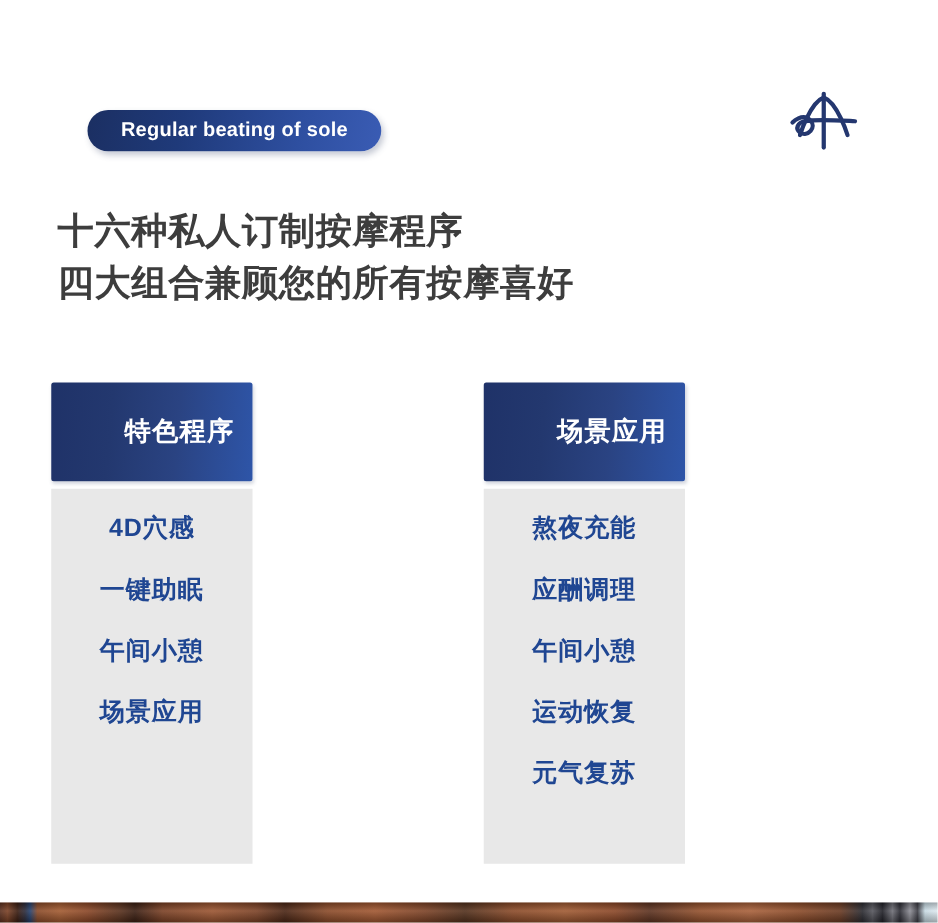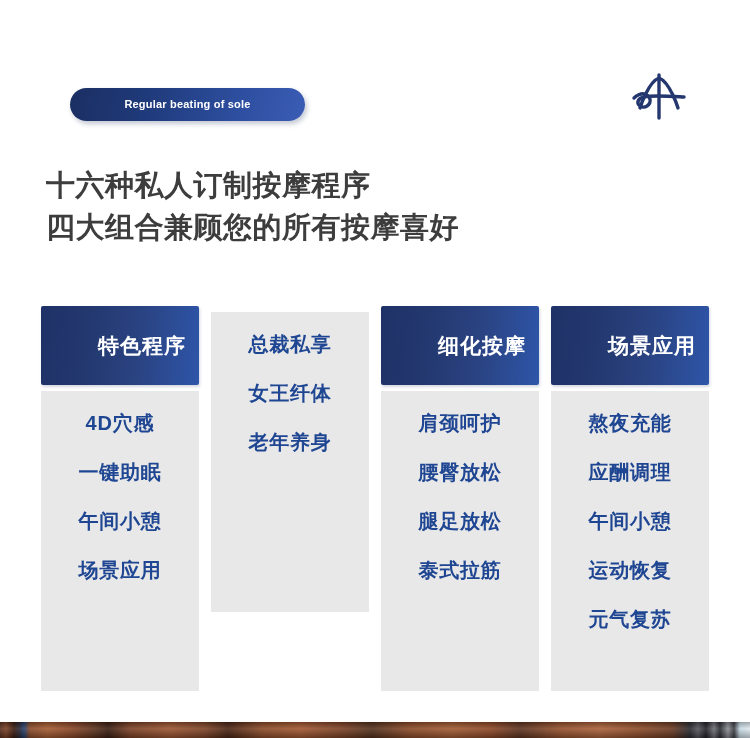--- a/index.html
+++ b/index.html
@@ -32,21 +32,21 @@
     border-radius: 17px;
     background: linear-gradient(100deg, #1b2f62 0%, #1f3a7a 32%, #2e4fa0 72%, #3a5cb4 100%);
     box-shadow: 2px 3px 5px rgba(60, 72, 110, 0.30);
     display: flex;
     align-items: center;
     justify-content: center;
     box-sizing: border-box;
   }
   .badge-label {
     color: #ffffff;
-    font-size: 11px;
+    font-size: 16px;
     font-weight: bold;
     letter-spacing: 0.2px;
     line-height: 1;
     white-space: nowrap;
   }
 
   
   .logo {
     position: absolute;
     left: 628px;
@@ -183,38 +183,22 @@
       </div>
       <div class="col-body">
         <div class="col-item">4D穴感</div>
         <div class="col-item">一键助眠</div>
         <div class="col-item">午间小憩</div>
         <div class="col-item">场景应用</div>
       </div>
     </div>
 
     <div class="column">
-      <div class="col-body">
-        <div class="col-item">总裁私享</div>
-        <div class="col-item">女王纤体</div>
-        <div class="col-item">老年养身</div>
-      </div>
     </div>
 
-    <div class="column">
-      <div class="col-header">
-        <span class="col-header-label">细化按摩</span>
-      </div>
-      <div class="col-body">
-        <div class="col-item">肩颈呵护</div>
-        <div class="col-item">腰臀放松</div>
-        <div class="col-item">腿足放松</div>
-        <div class="col-item">泰式拉筋</div>
-      </div>
-    </div>
 
     <div class="column">
       <div class="col-header">
         <span class="col-header-label">场景应用</span>
       </div>
       <div class="col-body">
         <div class="col-item">熬夜充能</div>
         <div class="col-item">应酬调理</div>
         <div class="col-item">午间小憩</div>
         <div class="col-item">运动恢复</div>

